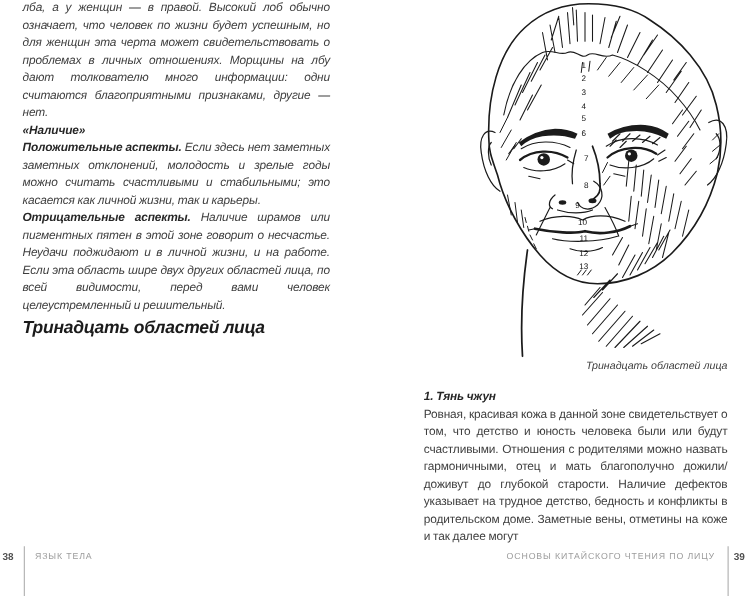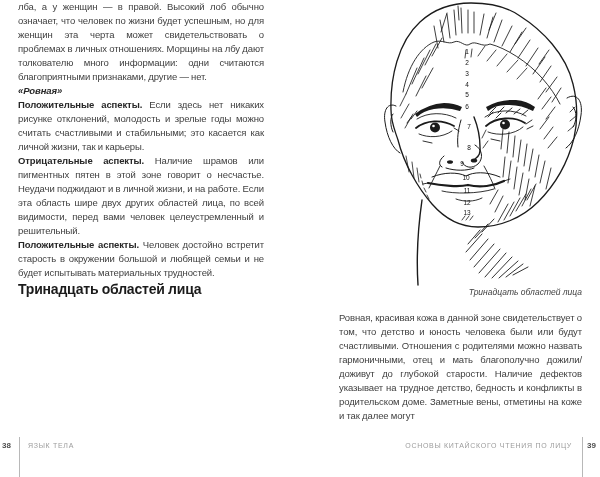--- a/index.html
+++ b/index.html
@@ -6,21 +6,21 @@
   .spread{
     position:relative;width:600px;height:477px;background:#ffffff;overflow:hidden;
     font-family:"Liberation Sans","DejaVu Sans",sans-serif;color:#3e3e3e;
   }
   
   .col-left{
     position:absolute;left:18px;top:0;width:246px;
     font-size:9.5px;line-height:14px;text-align:justify;
     letter-spacing:-0.1px;word-spacing:-0.3px;
   }
-  .col-left p{margin:0;}
+  .col-left p{margin:0;font-style:italic;}
   .runin{font-weight:bold;color:#272727;margin-top:33px;}
   .zone-h{font-weight:bold;font-style:italic;color:#272727;margin:4px 0 0 0;}
   .p-after-h{margin:0;}
   .p-gap{margin-top:9px;}
   .p-gap2{margin-top:10px;}
   .section-h{
     font-size:14px;font-weight:bold;color:#1b1b1b;line-height:18px;
     letter-spacing:-0.2px;margin:15px 0 3px 0;text-align:left;
   }
   
@@ -49,25 +49,24 @@
   .running-right{right:28px;}
 </style>
 </head>
 <body>
 
 <div class="spread">
 
   <div class="col-left">
     <p>лба, а у женщин — в правой. Высокий лоб обычно означает, что человек по жизни будет успешным, но для женщин эта черта может свидетельствовать о проблемах в личных отношениях. Морщины на лбу дают толкователю много информации: одни считаются благоприятными признаками, другие — нет.</p>
 
-    <p class="zone-h">«Ровная»</p>
-    <p class="p-after-h"><b class="runin">Положительные аспекты.</b> <span>Если здесь нет никаких рисунке отклонений, молодость и зрелые годы можно считать счастливыми и стабильными; это касается как личной жизни, так и карьеры.</span></p>
+    <p class="zone-h">«Наличие»</p>
+    <p class="p-after-h"><b class="runin">Положительные аспекты.</b> <span>Если здесь нет заметных заметных отклонений, молодость и зрелые годы можно считать счастливыми и стабильными; это касается как личной жизни, так и карьеры.</span></p>
     <p class="p-gap"><b class="runin">Отрицательные аспекты.</b> <span>Наличие шрамов или пигментных пятен в этой зоне говорит о несчастье. Неудачи поджидают и в личной жизни, и на работе. Если эта область шире двух других областей лица, по всей видимости, перед вами человек целеустремленный и решительный.</span></p>
 
-    <p class="p-after-h"><b class="runin">Положительные аспекты.</b> <span>Человек достойно встретит старость в окружении большой и любящей семьи и не будет испытывать материальных трудностей.</span></p>
 
     <p class="section-h">Тринадцать областей лица</p>
   </div>
 
   <svg class="face-fig" viewBox="0 0 230 300" xmlns="http://www.w3.org/2000/svg">
     <g stroke="#1b1b1b" fill="none" stroke-linecap="round" stroke-width="1">
 
       <path stroke-width="1.3" d="M21 110 C20 78 28 42 50 22 C64 9 82 3 101 3 C120 3 136 6 150 16 C172 30 196 54 203 84 C207 100 208 120 204 138 C198 162 186 184 168 202 C152 218 130 227 108 227 C92 227 76 220 62 204 C48 188 34 164 28 140 C24 128 21 122 21 110 Z"></path>
 
       <path stroke-width="0.9" d="M33 92 C38 66 50 48 64 42 C72 39 78 45 84 42 C90 39 95 48 100 44 C106 40 112 48 120 44 C136 48 158 62 172 78 C180 87 186 96 190 104"></path>
@@ -134,20 +133,21 @@
       <text x="96" y="180">10</text>
       <text x="97" y="193">11</text>
       <text x="97" y="205">12</text>
       <text x="97" y="215">13</text>
     </g>
   </svg>
 
   <div class="fig-caption">Тринадцать областей лица</div>
 
   <div class="col-right">
+    <p class="tian-h">1. Тянь чжун</p>
     <p>Ровная, красивая кожа в данной зоне свидетельствует о том, что детство и юность человека были или будут счастливыми. Отношения с родителями можно назвать гармоничными, отец и мать благополучно дожили/доживут до глубокой старости. Наличие дефектов указывает на трудное детство, бедность и конфликты в родительском доме. Заметные вены, отметины на коже и так далее могут</p>
   </div>
 
   <div class="pageno pageno-left">38</div>
   <div class="foot-rule rule-left"></div>
   <div class="running running-left">ЯЗЫК ТЕЛА</div>
 
   <div class="running running-right">ОСНОВЫ КИТАЙСКОГО ЧТЕНИЯ ПО ЛИЦУ</div>
   <div class="foot-rule rule-right"></div>
   <div class="pageno pageno-right">39</div>

